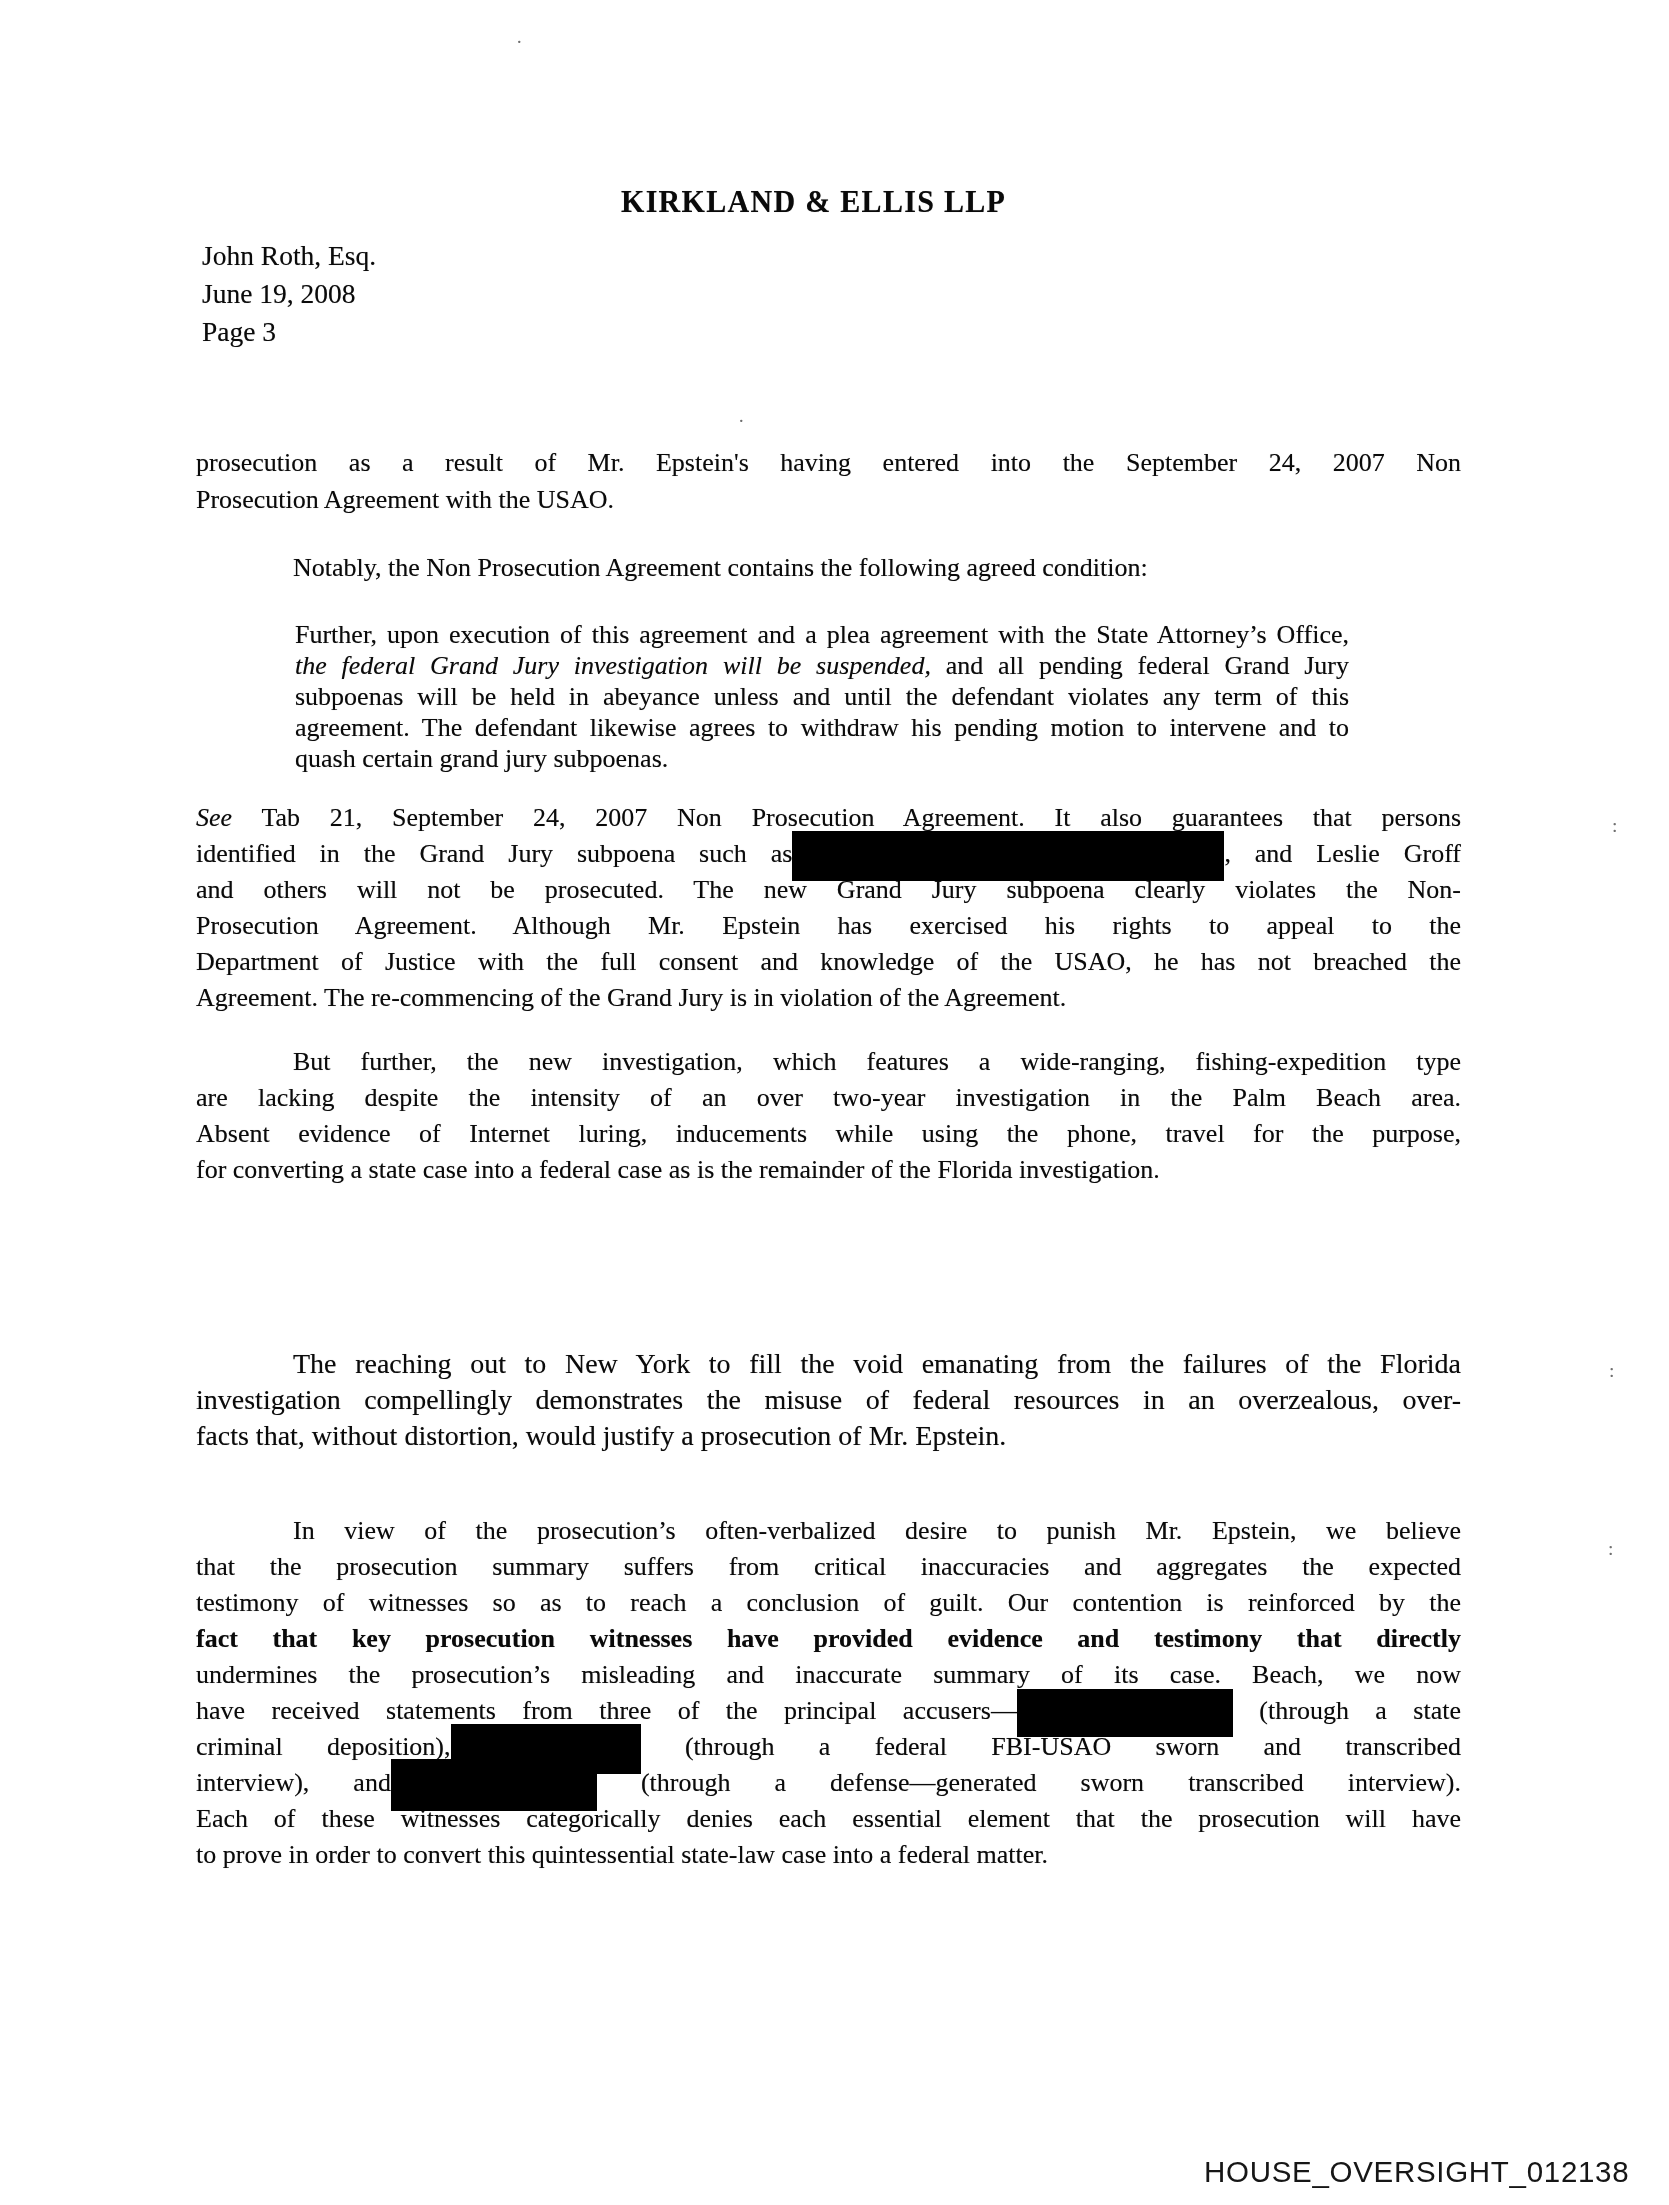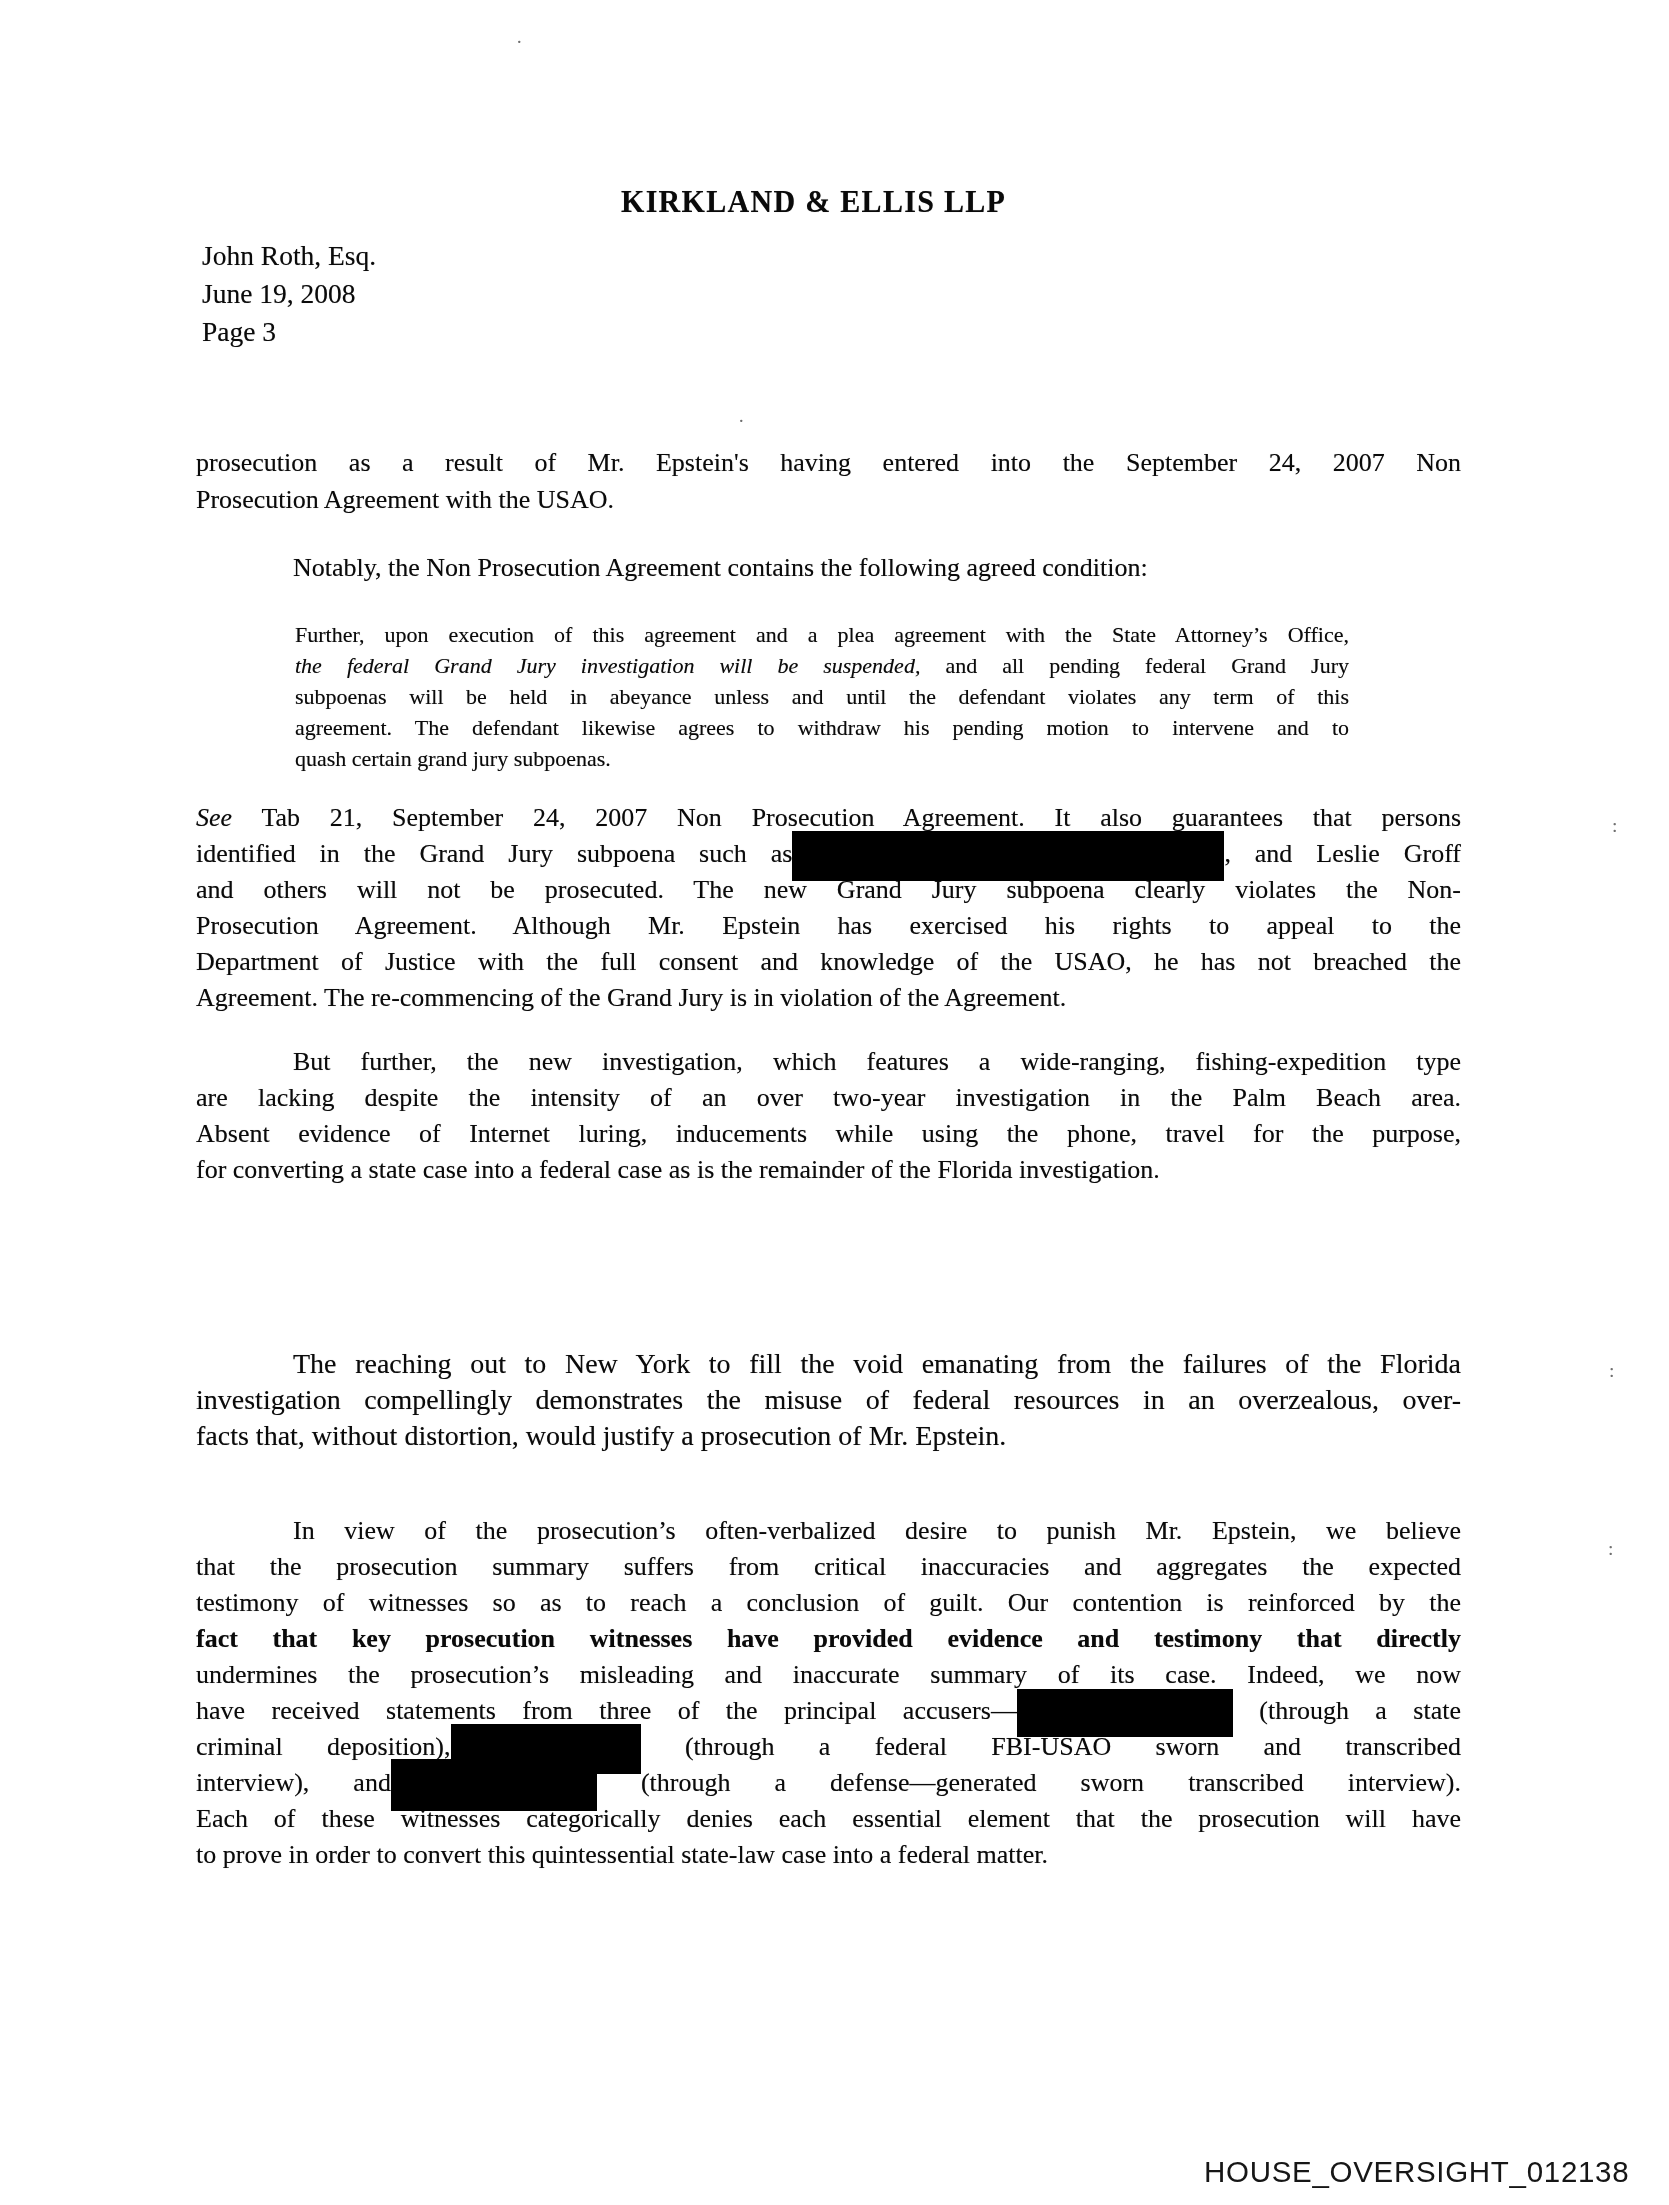--- a/index.html
+++ b/index.html
@@ -49,21 +49,21 @@
   </div>
 
   <div id="body-root">
       <div class="para" style="top: 444px; left: 196px; width: 1265px; font-size: 26px;">
         <div class="tline ink just" style="height: 37px; line-height: 37px;"><span>prosecution as a result of Mr. Epstein's having entered into the September 24, 2007 Non</span></div>
         <div class="tline ink" style="height: 37px; line-height: 37px;"><span>Prosecution Agreement with the USAO.</span></div>
       </div>
       <div class="para" style="top: 549px; left: 196px; width: 1265px; font-size: 26px;">
         <div class="tline ink" style="height: 37px; line-height: 37px; text-indent: 97px;"><span>Notably, the Non Prosecution Agreement contains the following agreed condition:</span></div>
       </div>
-      <div class="para" style="top: 619px; left: 295px; width: 1054px; font-size: 22px;">
+      <div class="para" style="top: 619px; left: 295px; width: 1054px; font-size: 26px;">
         <div class="tline ink just" style="height: 31px; line-height: 31px;"><span>Further, upon execution of this agreement and a plea agreement with the State Attorney’s Office,</span></div>
         <div class="tline ink just" style="height: 31px; line-height: 31px;"><span class="ital">the federal Grand Jury investigation will be suspended,</span><span> and all pending federal Grand Jury</span></div>
         <div class="tline ink just" style="height: 31px; line-height: 31px;"><span>subpoenas will be held in abeyance unless and until the defendant violates any term of this</span></div>
         <div class="tline ink just" style="height: 31px; line-height: 31px;"><span>agreement.  The defendant likewise agrees to withdraw his pending motion to intervene and to</span></div>
         <div class="tline ink" style="height: 31px; line-height: 31px;"><span>quash certain grand jury subpoenas.</span></div>
       </div>
       <div class="para" style="top: 800px; left: 196px; width: 1265px; font-size: 26px;">
         <div class="tline ink just" style="height: 36px; line-height: 36px;"><span class="ital">See</span><span> Tab 21, September 24, 2007 Non Prosecution Agreement.  It also guarantees that persons</span></div>
         <div class="tline ink just" style="height: 36px; line-height: 36px;"><span>identified in the Grand Jury subpoena such as</span><span class="redact" style="width: 432px; height: 50px;"></span><span>, and Leslie Groff</span></div>
         <div class="tline ink just" style="height: 36px; line-height: 36px;"><span>and others will not be prosecuted.  The new Grand Jury subpoena clearly violates the Non-</span></div>
@@ -80,21 +80,21 @@
       <div class="para" style="top: 1299px; left: 196px; width: 1265px; font-size: 28px; margin-top: 47px;">
         <div class="tline ink just" style="height: 36px; line-height: 36px; text-indent: 97px;"><span>The reaching out to New York to fill the void emanating from the failures of the Florida</span></div>
         <div class="tline ink just" style="height: 36px; line-height: 36px;"><span>investigation compellingly demonstrates the misuse of federal resources in an overzealous, over-</span></div>
         <div class="tline ink" style="height: 36px; line-height: 36px;"><span>facts that, without distortion, would justify a prosecution of Mr. Epstein.</span></div>
       </div>
       <div class="para" style="top: 1513px; left: 196px; width: 1265px; font-size: 26px;">
         <div class="tline ink just" style="height: 36px; line-height: 36px; text-indent: 97px;"><span>In view of the prosecution’s often-verbalized desire to punish Mr. Epstein, we believe</span></div>
         <div class="tline ink just" style="height: 36px; line-height: 36px;"><span>that the prosecution summary suffers from critical inaccuracies and aggregates the expected</span></div>
         <div class="tline ink just" style="height: 36px; line-height: 36px;"><span>testimony of witnesses so as to reach a conclusion of guilt.  Our contention is reinforced by the</span></div>
         <div class="tline ink just" style="height: 36px; line-height: 36px; font-weight: bold;"><span>fact that key prosecution witnesses have provided evidence and testimony that directly</span></div>
-        <div class="tline ink just" style="height: 36px; line-height: 36px;"><span>undermines the prosecution’s misleading and inaccurate summary of its case.  Indeed, we now</span></div>
+        <div class="tline ink just" style="height: 36px; line-height: 36px;"><span>undermines the prosecution’s misleading and inaccurate summary of its case.  Beach, we now</span></div>
         <div class="tline ink just" style="height: 36px; line-height: 36px;"><span>have received statements from three of the principal accusers—</span><span class="redact" style="width: 216px; height: 48px;"></span><span> (through a state</span></div>
         <div class="tline ink just" style="height: 36px; line-height: 36px;"><span>criminal deposition),</span><span class="redact" style="width: 190px; height: 50px;"></span><span> (through a federal FBI-USAO sworn and transcribed</span></div>
         <div class="tline ink just" style="height: 36px; line-height: 36px;"><span>interview), and</span><span class="redact" style="width: 206px; height: 52px;"></span><span> (through a defense—generated sworn transcribed interview).</span></div>
         <div class="tline ink just" style="height: 36px; line-height: 36px;"><span>Each of these witnesses categorically denies each essential element that the prosecution will have</span></div>
         <div class="tline ink" style="height: 36px; line-height: 36px;"><span>to prove in order to convert this quintessential state-law case into a federal matter.</span></div>
       </div>
     </div>
 
   <div id="artifact-root">
       <div class="artifact" style="left: 1612px; top: 815px;">:</div>

